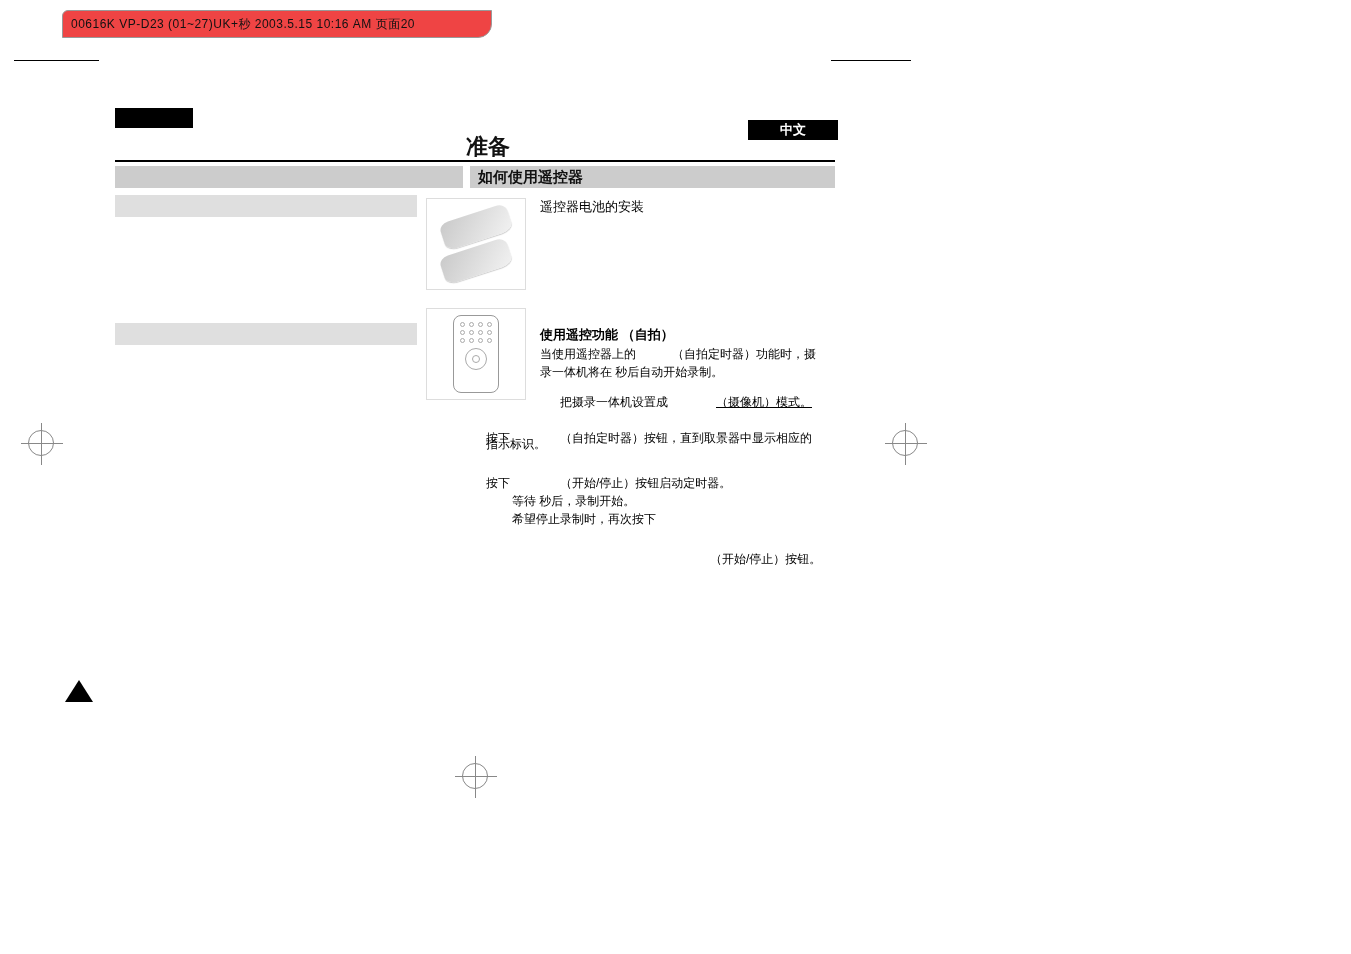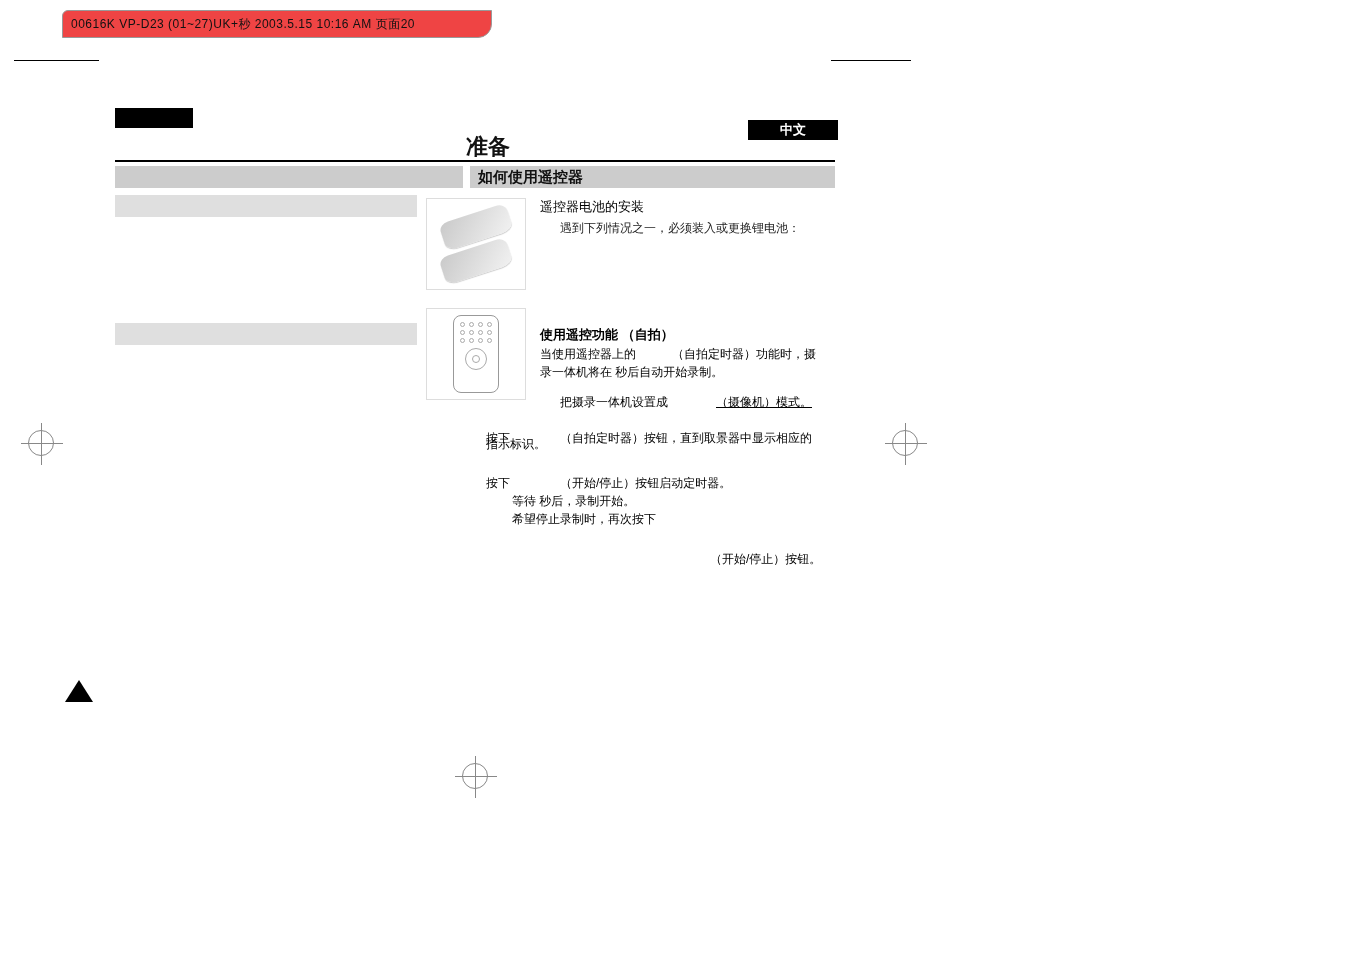--- a/index.html
+++ b/index.html
@@ -267,21 +267,20 @@
         <div class="dot"></div>
       </div>
     <div class="big">
         <div class="inner"></div>
       </div>
   </div>
 </div>
 
 <div class="heading-a">遥控器电池的安装</div>
 <div class="body-a">
-  <p>遇到下列情况之一，必须装入或更换锂电池：</p>
 </div>
 
 <div class="heading-b">
   <span>使用遥控功能</span>
   <span class="selfie">（自拍）</span>
 </div>
 <div class="line-b1a">当使用遥控器上的</div>
 <div class="line-b1b">（自拍定时器）功能时，摄</div>
 <div class="line-b2">录一体机将在  秒后自动开始录制。</div>
 <div class="line-b3a">把摄录一体机设置成</div>

